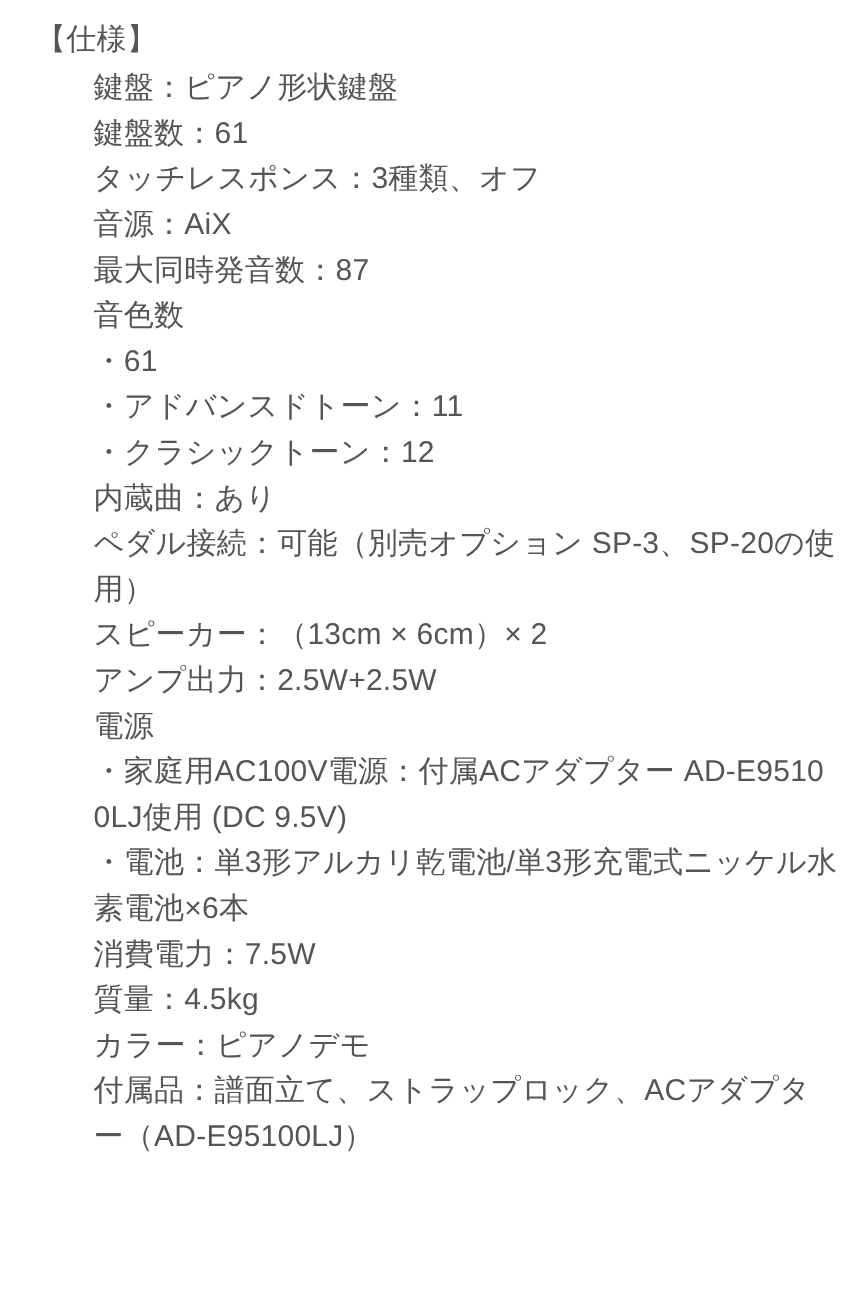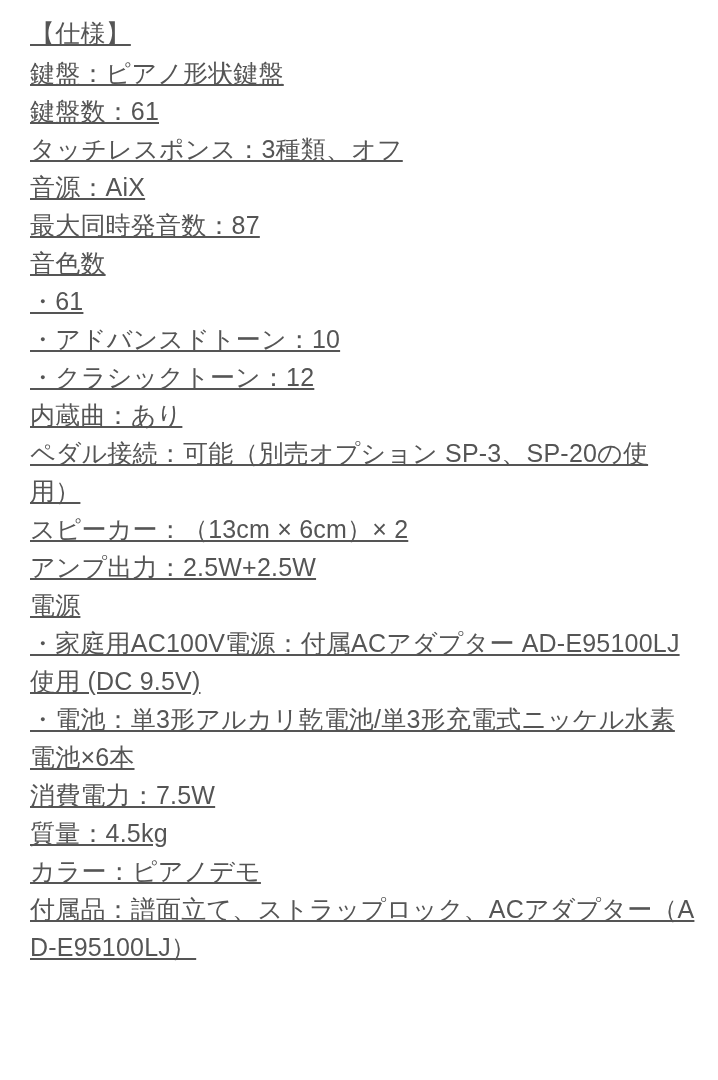--- a/index.html
+++ b/index.html
@@ -10,21 +10,20 @@
   body {
     width: 718px;
     height: 1080px;
     overflow: hidden;
     font-family: "Liberation Sans", "DejaVu Sans", sans-serif;
     color: #555555;
   }
   .spec-sheet {
     padding: 14px 20px 0 30px;
     box-sizing: border-box;
-    text-decoration: underline;
   }
   .spec-heading {
     font-size: 25px;
     line-height: 38px;
     color: #555555;
     letter-spacing: 0.2px;
     margin: 0 0 2px 0;
     font-weight: 400;
   }
   .spec-list {
@@ -32,36 +31,37 @@
     margin: 0;
     padding: 0;
   }
   .spec-line {
     font-size: 25px;
     line-height: 38px;
     color: #555555;
     letter-spacing: 0.2px;
     white-space: pre-wrap;
     word-break: break-all;
+    margin-left: 48px;
   }
 </style>
 </head>
 <body>
 
 <div class="spec-sheet">
   <h1 class="spec-heading">【仕様】</h1>
   <ul class="spec-list">
     <li class="spec-line">鍵盤：ピアノ形状鍵盤</li>
     <li class="spec-line">鍵盤数：61</li>
     <li class="spec-line">タッチレスポンス：3種類、オフ</li>
     <li class="spec-line">音源：AiX</li>
     <li class="spec-line">最大同時発音数：87</li>
     <li class="spec-line">音色数</li>
     <li class="spec-line">・61</li>
-    <li class="spec-line">・アドバンスドトーン：10</li>
+    <li class="spec-line">・アドバンスドトーン：11</li>
     <li class="spec-line">・クラシックトーン：12</li>
     <li class="spec-line">内蔵曲：あり</li>
     <li class="spec-line">ペダル接続：可能（別売オプション SP-3、SP-20の使用）</li>
     <li class="spec-line">スピーカー：（13cm × 6cm）× 2</li>
     <li class="spec-line">アンプ出力：2.5W+2.5W</li>
     <li class="spec-line">電源</li>
     <li class="spec-line">・家庭用AC100V電源：付属ACアダプター AD-E95100LJ使用 (DC 9.5V)</li>
     <li class="spec-line">・電池：単3形アルカリ乾電池/単3形充電式ニッケル水素電池×6本</li>
     <li class="spec-line">消費電力：7.5W</li>
     <li class="spec-line">質量：4.5kg</li>

